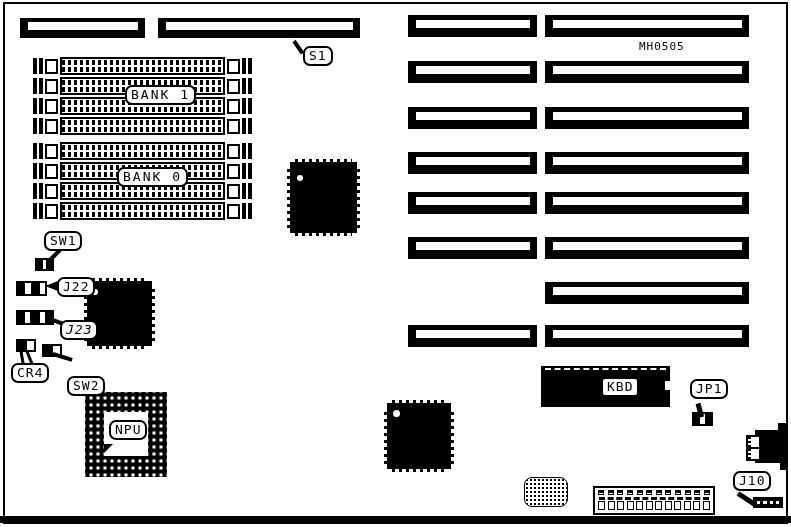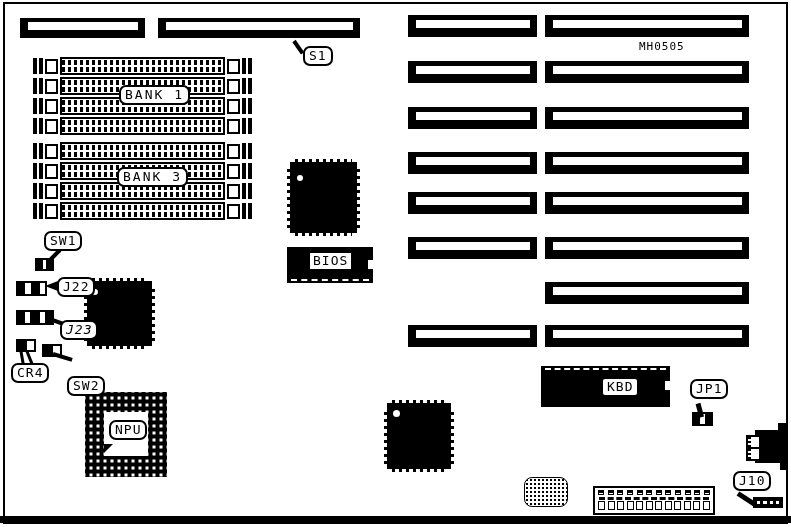--- a/index.html
+++ b/index.html
@@ -142,22 +142,22 @@
       </div>
       <div class="abs simm" style="left: 33px; top: 202px;">
         <div class="endL"></div>
         <div class="latchL"></div>
         <div class="body"></div>
         <div class="latchR"></div>
         <div class="endR"></div>
       </div>
     </div>
 
-  <div class="abs callout" style="left:119px;top:85px;letter-spacing:2px;">BANK 1</div>
-  <div class="abs callout" style="left:117px;top:167px;letter-spacing:2px;">BANK 3</div>
+  <div class="abs callout" style="left:125px;top:85px;letter-spacing:2px;">BANK 1</div>
+  <div class="abs callout" style="left:117px;top:167px;letter-spacing:2px;">BANK 0</div>
 
   <div id="slot-layer">
       <div class="abs slot" style="left: 408px; top: 15px; width: 129px; height: 22px;">
         <div class="stripe"></div>
       </div>
       <div class="abs slot" style="left: 545px; top: 15px; width: 204px; height: 22px;">
         <div class="stripe"></div>
       </div>
       <div class="abs slot" style="left: 408px; top: 61px; width: 129px; height: 22px;">
         <div class="stripe"></div>
@@ -253,25 +253,20 @@
   </div>
 
   <div class="abs qfp" style="left:290px;top:162px;width:67px;height:71px;">
     <div class="tickx t"></div>
     <div class="tickx b"></div>
     <div class="ticky l"></div>
     <div class="ticky r"></div>
     <div class="dot" style="left:7px;top:13px;width:6px;height:6px;"></div>
   </div>
 
-  <div class="abs" style="left:287px;top:247px;width:86px;height:36px;background:#000;">
-    <div class="plain-label" style="position:absolute;left:23px;top:6px;">BIOS</div>
-    <div class="dash-w" style="bottom:2px;"></div>
-    <div class="notch" style="right:0;top:13px;width:5px;height:9px;"></div>
-  </div>
 
   <div class="abs pga" style="left:85px;top:392px;width:82px;height:85px;">
     <div class="abs" style="left:19px;top:20px;width:44px;height:44px;background:#fff;"></div>
     <div class="abs tri-npu" style="left:19px;top:52px;"></div>
     <div class="abs callout" style="left:24px;top:28px;">NPU</div>
   </div>
 
 
   <div class="abs qfp" style="left:387px;top:403px;width:64px;height:66px;">
     <div class="tickx t"></div>

